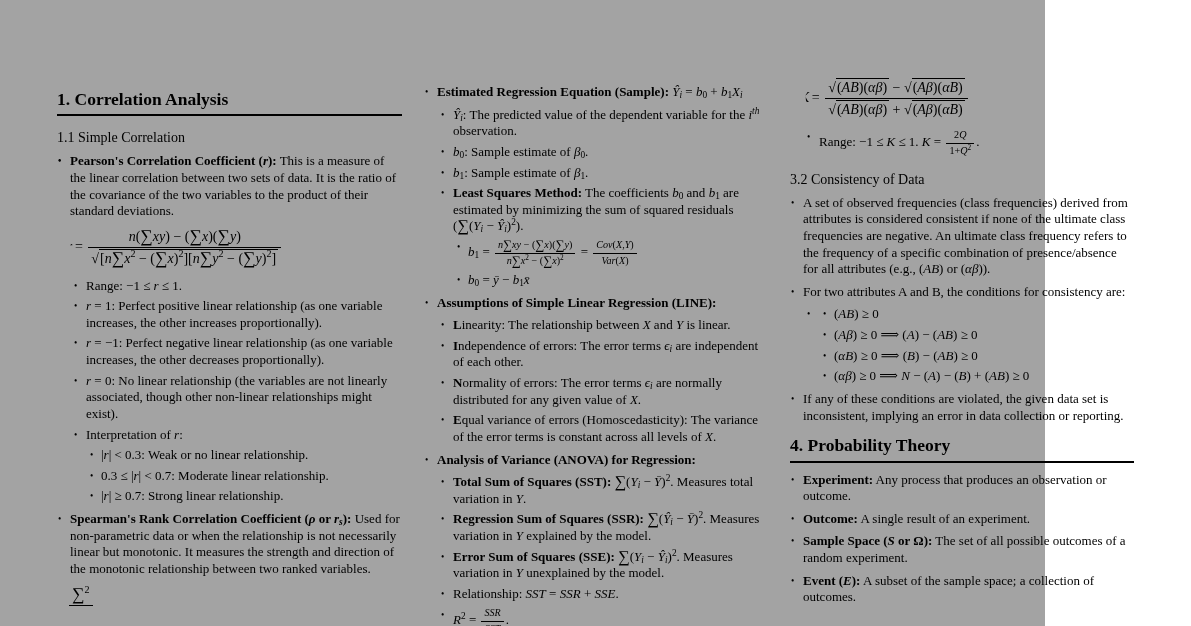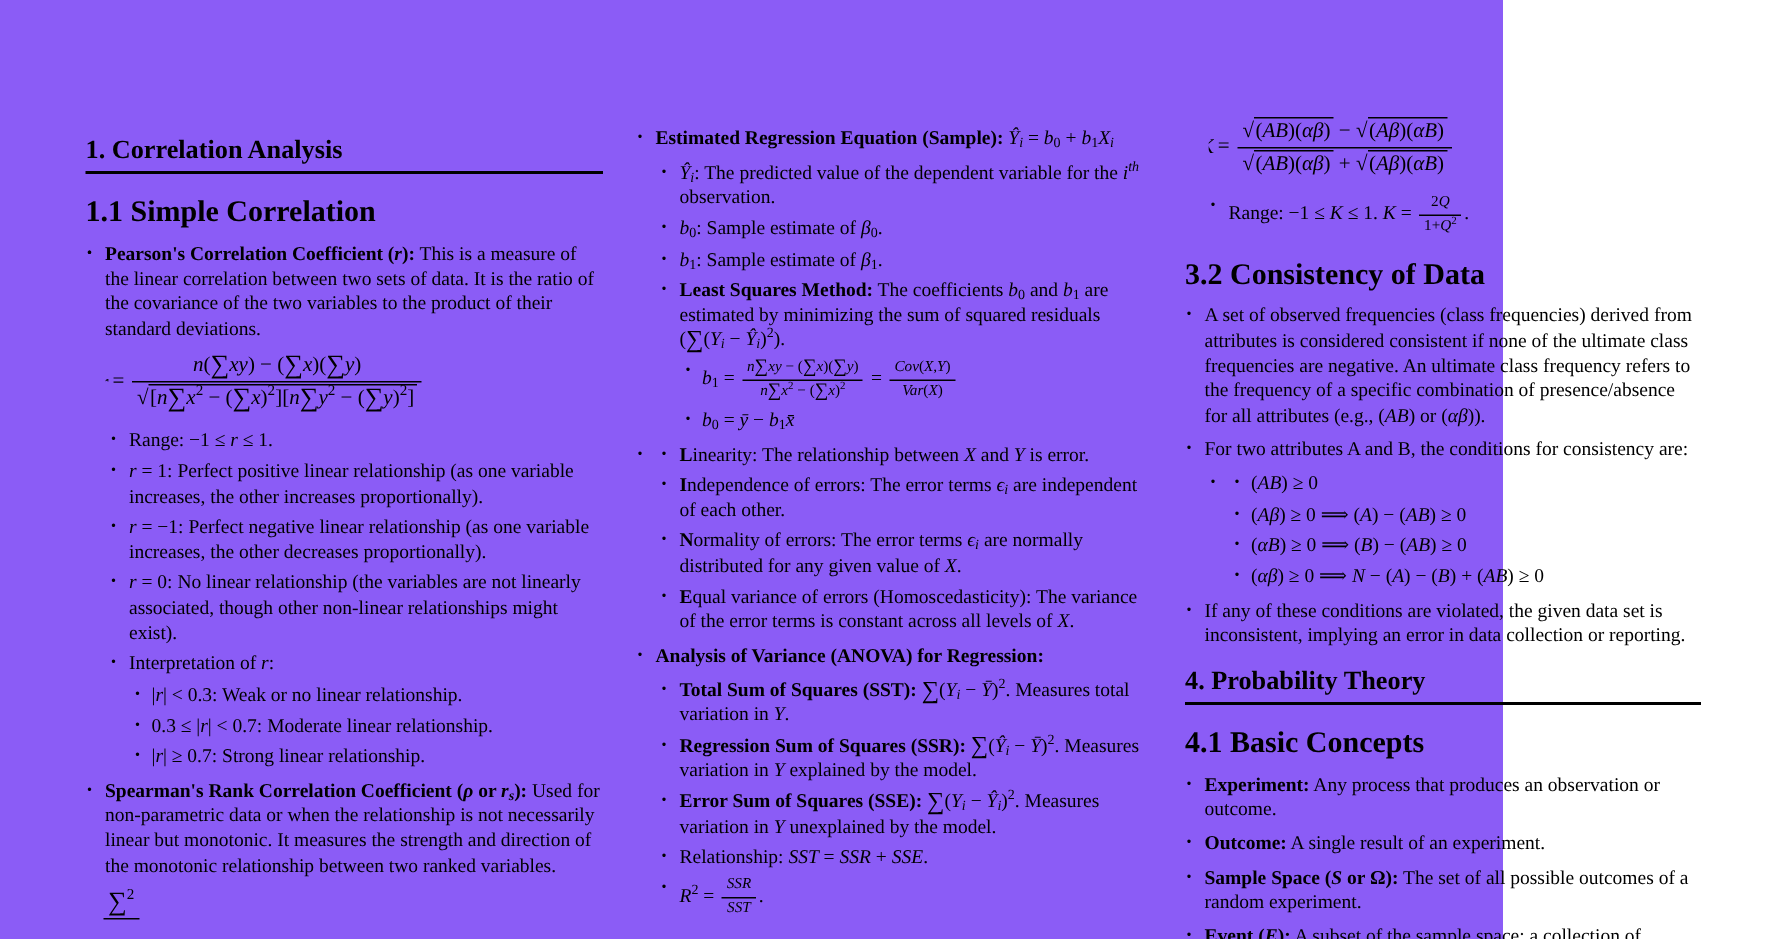--- a/index.html
+++ b/index.html
@@ -1,29 +1,29 @@
 <!DOCTYPE html>
 <html><head>
 <meta charset="utf-8">
 <style>
   html,body{margin:0;padding:0;background:#ffffff;}
   body{
     width:1191px;height:626px;overflow:hidden;color:#000;
     font-family:"Liberation Serif","DejaVu Serif","DejaVu Sans",serif;
     font-size:13px;line-height:1.28;
   }
-  .page{position:relative;width:1002px;height:626px;background:#8b5cf6;}
+  .page{position:relative;width:1002px;height:626px;background:#a3a3a3;padding-left:43px;}
   .col{position:absolute;top:78px;}
   #col1{left:57px;width:345px;}
   #col2{left:424px;width:341px;}
   #col3{left:790px;width:344px;top:70px;}
 
   .h1{font-size:17.5px;font-weight:bold;border-bottom:2px solid #000;
       padding-bottom:4px;margin:10px 0 9px 0;}
-  .h2{font-size:20px;font-weight:bold;margin:13px 0 5px 0;}
+  .h2{font-size:14px;font-weight:normal;margin:13px 0 5px 0;}
 
   .li{position:relative;}
   .lvl1{margin:6px 0;padding-left:13px;}
   .lvl2{margin:4px 0 4px 16px;padding-left:13px;}
   .lvl3{margin:4px 0 4px 32px;padding-left:12px;}
   .blt{position:absolute;left:1px;top:2px;font-size:9.5px;}
 
   .disp{margin:8px 0 10px 10px;font-size:14px;}
 
   .bold{font-weight:bold;text-align:center;}
@@ -64,22 +64,22 @@
       <div class="disp"><span class="frac"><span class="num"><span class="big">∑</span><span class="sp">2</span></span></span></div>
     </div>
   <div class="col" id="col2">
       <div class="li lvl1"><span class="blt">•</span><span class="litx"><span class="bold">Estimated Regression Equation (Sample): </span><span class="ital">Ŷ</span><span class="ital sb">i</span><span> = </span><span class="ital">b</span><span class="sb">0</span><span> + </span><span class="ital">b</span><span class="sb">1</span><span class="ital">X</span><span class="ital sb">i</span></span></div>
       <div class="li lvl2"><span class="blt">•</span><span class="litx"><span class="ital">Ŷ</span><span class="ital sb">i</span><span>: The predicted value of the dependent variable for the </span><span class="ital">i</span><span class="ital sp">th</span><span> observation.</span></span></div>
       <div class="li lvl2"><span class="blt">•</span><span class="litx"><span class="ital">b</span><span class="sb">0</span><span>: Sample estimate of </span><span class="ital">β</span><span class="sb">0</span><span>.</span></span></div>
       <div class="li lvl2"><span class="blt">•</span><span class="litx"><span class="ital">b</span><span class="sb">1</span><span>: Sample estimate of </span><span class="ital">β</span><span class="sb">1</span><span>.</span></span></div>
       <div class="li lvl2"><span class="blt">•</span><span class="litx"><span class="bold">Least Squares Method:</span><span> The coefficients </span><span class="ital">b</span><span class="sb">0</span><span> and </span><span class="ital">b</span><span class="sb">1</span><span> are estimated by minimizing the sum of squared residuals (</span><span class="big">∑</span><span>(</span><span class="ital">Y</span><span class="ital sb">i</span><span> − </span><span class="ital">Ŷ</span><span class="ital sb">i</span><span>)</span><span class="sp">2</span><span>).</span></span></div>
       <div class="li lvl3"><span class="blt">•</span><span class="litx"><span class="ital">b</span><span class="sb">1</span><span> = </span><span class="frac sm"><span class="num"><span class="ital">n</span><span class="big">∑</span><span class="ital">xy</span><span> − (</span><span class="big">∑</span><span class="ital">x</span><span>)(</span><span class="big">∑</span><span class="ital">y</span><span>)</span></span><span class="den"><span class="ital">n</span><span class="big">∑</span><span class="ital">x</span><span class="sp">2</span><span> − (</span><span class="big">∑</span><span class="ital">x</span><span>)</span><span class="sp">2</span></span></span><span> = </span><span class="frac sm"><span class="num"><span class="ital">Cov</span><span>(</span><span class="ital">X</span><span>,</span><span class="ital">Y</span><span>)</span></span><span class="den"><span class="ital">Var</span><span>(</span><span class="ital">X</span><span>)</span></span></span></span></div>
       <div class="li lvl3"><span class="blt">•</span><span class="litx"><span class="ital">b</span><span class="sb">0</span><span> = </span><span class="ital">ȳ</span><span> − </span><span class="ital">b</span><span class="sb">1</span><span class="ital">x̄</span></span></div>
-      <div class="li lvl1"><span class="blt">•</span></div>
-      <div class="li lvl2"><span class="blt">•</span><span class="litx"><span class="bold">L</span><span>inearity: The relationship between </span><span class="ital">X</span><span> and </span><span class="ital">Y</span><span> is error.</span></span></div>
+      <div class="li lvl1"><span class="blt">•</span><span class="litx"><span class="bold">Assumptions of Simple Linear Regression (LINE):</span></span></div>
+      <div class="li lvl2"><span class="blt">•</span><span class="litx"><span class="bold">L</span><span>inearity: The relationship between </span><span class="ital">X</span><span> and </span><span class="ital">Y</span><span> is linear.</span></span></div>
       <div class="li lvl2"><span class="blt">•</span><span class="litx"><span class="bold">I</span><span>ndependence of errors: The error terms </span><span class="ital">ϵ</span><span class="ital sb">i</span><span> are independent of each other.</span></span></div>
       <div class="li lvl2"><span class="blt">•</span><span class="litx"><span class="bold">N</span><span>ormality of errors: The error terms </span><span class="ital">ϵ</span><span class="ital sb">i</span><span> are normally distributed for any given value of </span><span class="ital">X</span><span>.</span></span></div>
       <div class="li lvl2"><span class="blt">•</span><span class="litx"><span class="bold">E</span><span>qual variance of errors (Homoscedasticity): The variance of the error terms is constant across all levels of </span><span class="ital">X</span><span>.</span></span></div>
       <div class="li lvl1"><span class="blt">•</span><span class="litx"><span class="bold">Analysis of Variance (ANOVA) for Regression:</span></span></div>
       <div class="li lvl2"><span class="blt">•</span><span class="litx"><span class="bold">Total Sum of Squares (SST): </span><span class="big">∑</span><span>(</span><span class="ital">Y</span><span class="ital sb">i</span><span> − </span><span class="ital">Ȳ</span><span>)</span><span class="sp">2</span><span>. Measures total variation in </span><span class="ital">Y</span><span>.</span></span></div>
       <div class="li lvl2"><span class="blt">•</span><span class="litx"><span class="bold">Regression Sum of Squares (SSR): </span><span class="big">∑</span><span>(</span><span class="ital">Ŷ</span><span class="ital sb">i</span><span> − </span><span class="ital">Ȳ</span><span>)</span><span class="sp">2</span><span>. Measures variation in </span><span class="ital">Y</span><span> explained by the model.</span></span></div>
       <div class="li lvl2"><span class="blt">•</span><span class="litx"><span class="bold">Error Sum of Squares (SSE): </span><span class="big">∑</span><span>(</span><span class="ital">Y</span><span class="ital sb">i</span><span> − </span><span class="ital">Ŷ</span><span class="ital sb">i</span><span>)</span><span class="sp">2</span><span>. Measures variation in </span><span class="ital">Y</span><span> unexplained by the model.</span></span></div>
       <div class="li lvl2"><span class="blt">•</span><span class="litx"><span>Relationship: </span><span class="ital">SST</span><span> = </span><span class="ital">SSR</span><span> + </span><span class="ital">SSE</span><span>.</span></span></div>
       <div class="li lvl2"><span class="blt">•</span><span class="litx"><span class="ital">R</span><span class="sp">2</span><span> = </span><span class="frac sm"><span class="num"><span class="ital">SSR</span></span><span class="den"><span class="ital">SST</span></span></span><span>.</span></span></div>
     </div>
@@ -89,19 +89,18 @@
       <div class="h2">3.2 Consistency of Data</div>
       <div class="li lvl1"><span class="blt">•</span><span class="litx"><span>A set of observed frequencies (class frequencies) derived from attributes is considered consistent if none of the ultimate class frequencies are negative. An ultimate class frequency refers to the frequency of a specific combination of presence/absence for all attributes (e.g., (</span><span class="ital">AB</span><span>) or (</span><span class="ital">αβ</span><span>)).</span></span></div>
       <div class="li lvl1"><span class="blt">•</span><span class="litx"><span>For two attributes A and B, the conditions for consistency are:</span></span></div>
       <div class="li lvl2"><span class="blt">•</span></div>
       <div class="li lvl3"><span class="blt">•</span><span class="litx"><span>(</span><span class="ital">AB</span><span>) ≥ 0</span></span></div>
       <div class="li lvl3"><span class="blt">•</span><span class="litx"><span>(</span><span class="ital">Aβ</span><span>) ≥ 0  ⟹  (</span><span class="ital">A</span><span>) − (</span><span class="ital">AB</span><span>) ≥ 0</span></span></div>
       <div class="li lvl3"><span class="blt">•</span><span class="litx"><span>(</span><span class="ital">αB</span><span>) ≥ 0  ⟹  (</span><span class="ital">B</span><span>) − (</span><span class="ital">AB</span><span>) ≥ 0</span></span></div>
       <div class="li lvl3"><span class="blt">•</span><span class="litx"><span>(</span><span class="ital">αβ</span><span>) ≥ 0  ⟹  </span><span class="ital">N</span><span> − (</span><span class="ital">A</span><span>) − (</span><span class="ital">B</span><span>) + (</span><span class="ital">AB</span><span>) ≥ 0</span></span></div>
       <div class="li lvl1"><span class="blt">•</span><span class="litx"><span>If any of these conditions are violated, the given data set is inconsistent, implying an error in data collection or reporting.</span></span></div>
       <div class="h1">4. Probability Theory</div>
-      <div class="h2">4.1 Basic Concepts</div>
       <div class="li lvl1"><span class="blt">•</span><span class="litx"><span class="bold">Experiment:</span><span> Any process that produces an observation or outcome.</span></span></div>
       <div class="li lvl1"><span class="blt">•</span><span class="litx"><span class="bold">Outcome:</span><span> A single result of an experiment.</span></span></div>
       <div class="li lvl1"><span class="blt">•</span><span class="litx"><span class="bold">Sample Space (</span><span class="bold ital">S</span><span class="bold"> or Ω):</span><span> The set of all possible outcomes of a random experiment.</span></span></div>
       <div class="li lvl1"><span class="blt">•</span><span class="litx"><span class="bold">Event (</span><span class="bold ital">E</span><span class="bold">):</span><span> A subset of the sample space; a collection of outcomes.</span></span></div>
     </div>
 </div>
 
 </body></html>

